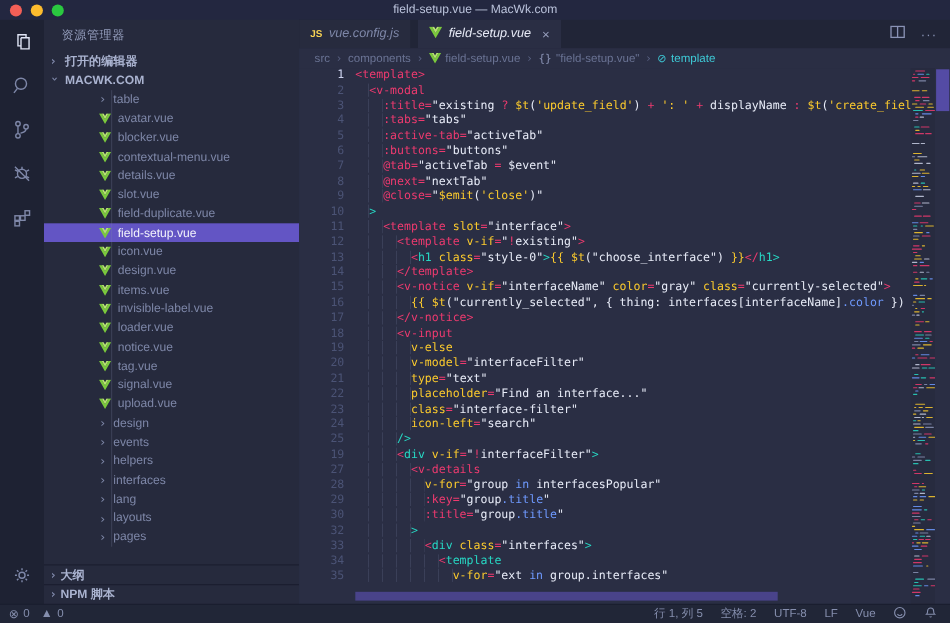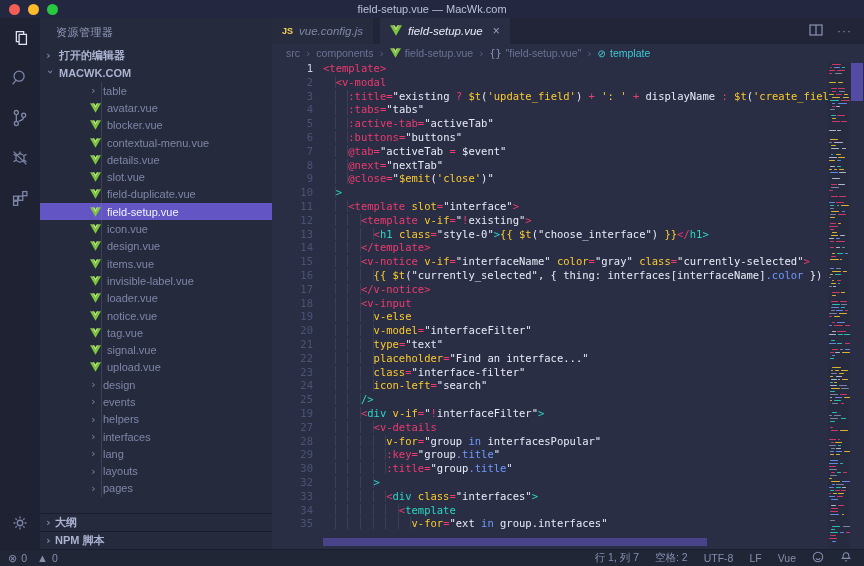--- a/index.html
+++ b/index.html
@@ -668,21 +668,21 @@
       <span class="sb-stat">
         <span class="sb-ico">⊗</span>
         <span>0</span>
       </span>
       <span class="sb-stat">
         <span class="sb-ico">▲</span>
         <span>0</span>
       </span>
     </div>
     <div class="sb-right" id="status-right">
-        <span class="sb-item">行 1, 列 7</span>
+        <span class="sb-item">行 1, 列 5</span>
         <span class="sb-item">空格: 2</span>
         <span class="sb-item">UTF-8</span>
         <span class="sb-item">LF</span>
         <span class="sb-item">Vue</span>
       <span class="smile">
         <svg width="12" height="12" viewBox="0 0 14 14">
             <circle cx="7" cy="7" r="5.5"></circle>
             <path d="M4.5 8.5c.7 1 1.6 1.5 2.5 1.5s1.8-.5 2.5-1.5"></path>
             <path d="M5 5.2h.01 M9 5.2h.01" stroke-width="1.6"></path>
           </svg>

